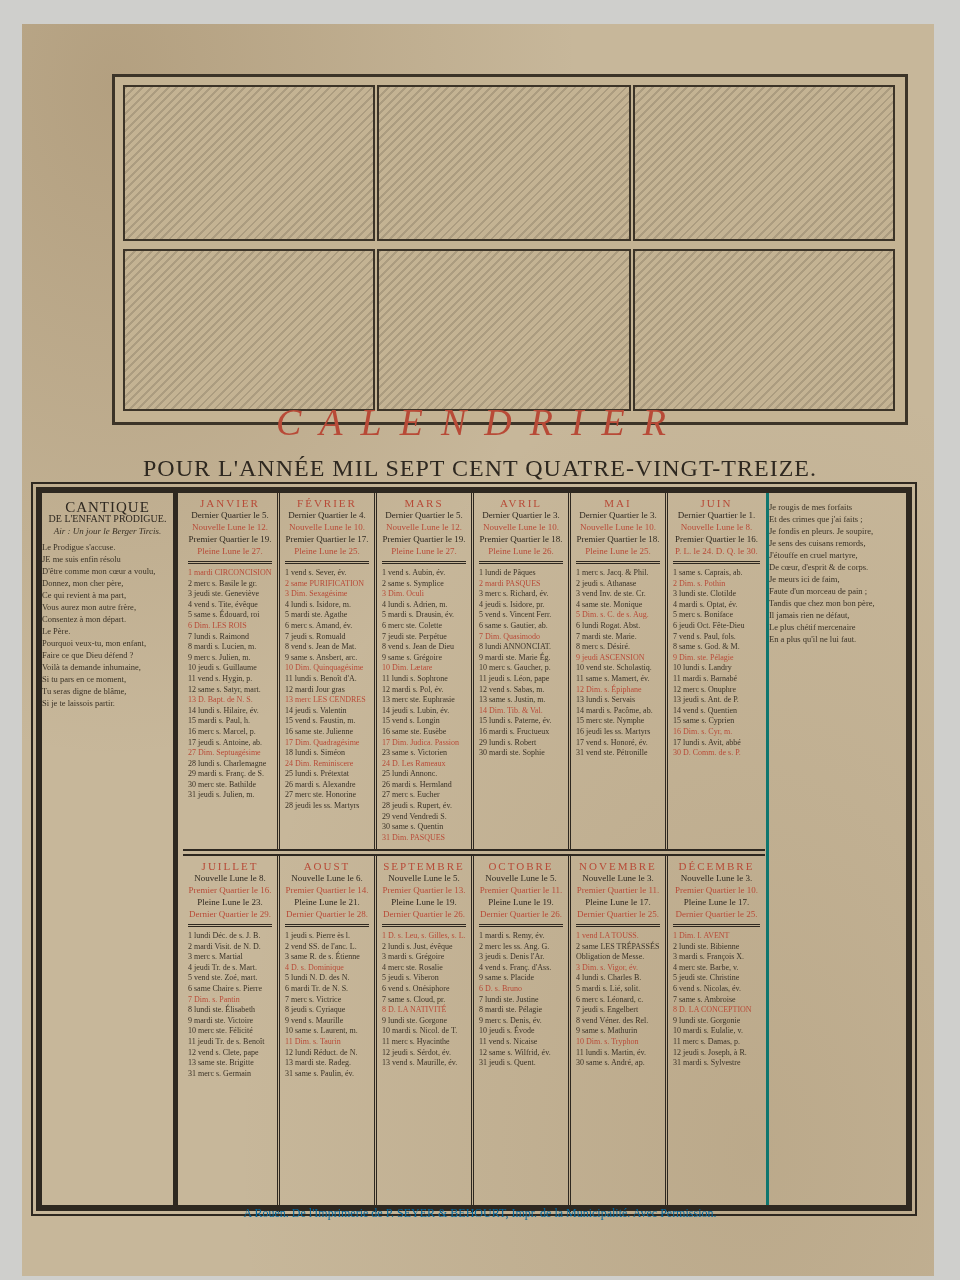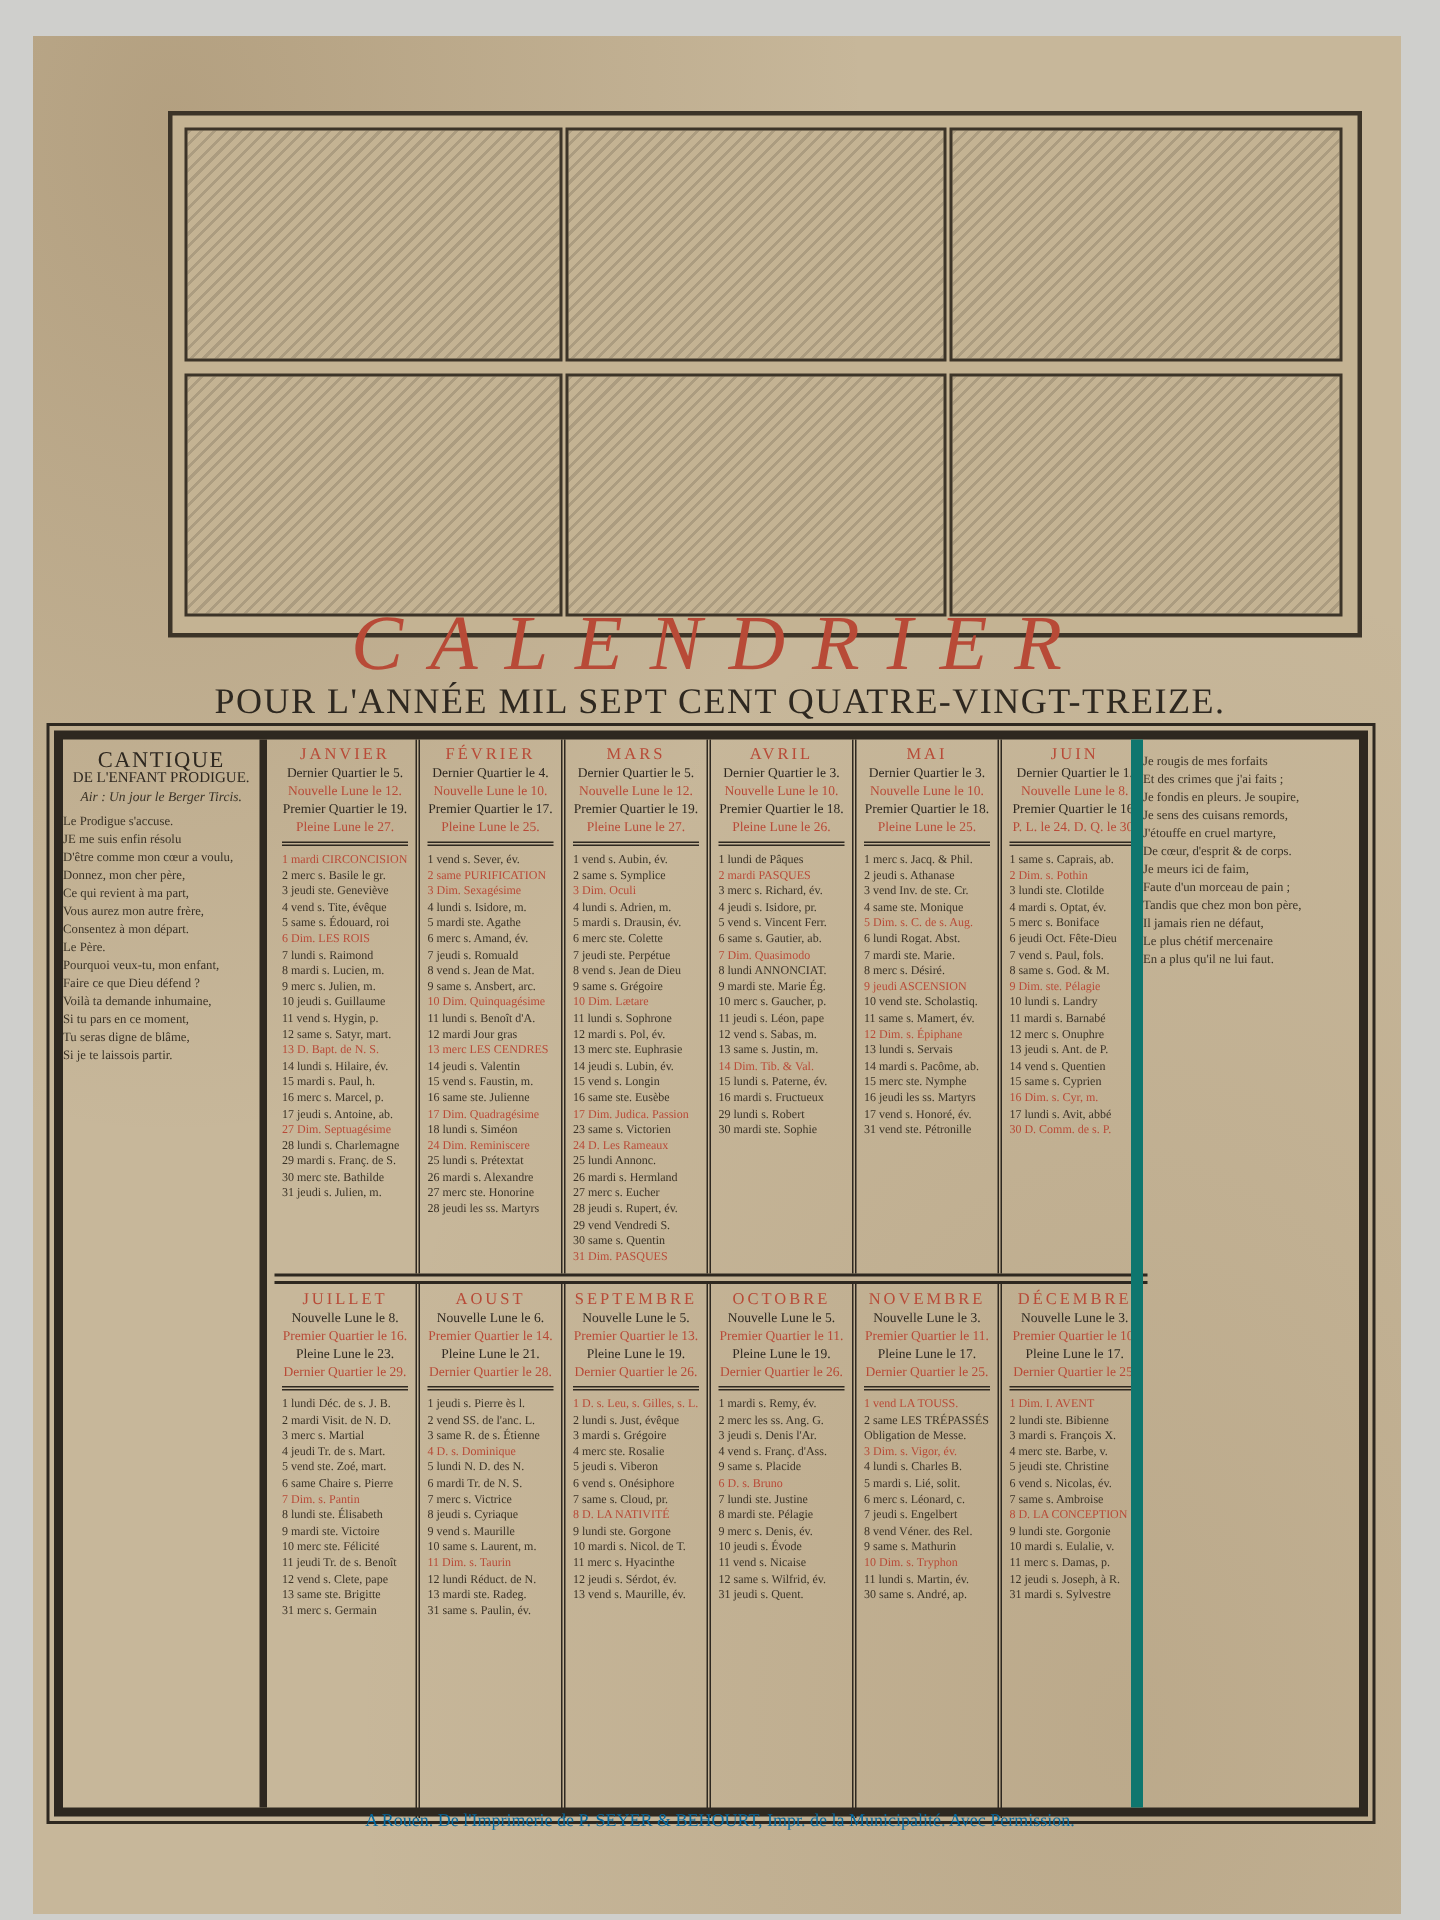--- a/index.html
+++ b/index.html
@@ -5,26 +5,26 @@
   html,body{margin:0;padding:0;}
   body{width:960px;height:1280px;background:#cfcfcc;position:relative;overflow:hidden;font-family:"Liberation Serif","DejaVu Serif",serif;}
   .sheet{position:absolute;left:22px;top:24px;width:912px;height:1252px;background:#c7b79a;
     background-image:radial-gradient(ellipse at 10% 5%, rgba(120,90,50,.25), transparent 40%),
                      radial-gradient(ellipse at 80% 90%, rgba(120,90,50,.15), transparent 50%);}
   .woodcut{position:absolute;left:90px;top:50px;width:790px;height:345px;border:3px solid #3c3428;
     background:#c4b393;}
   .panel{position:absolute;border:2px solid #3c3428;overflow:hidden;
     background:repeating-linear-gradient(135deg, rgba(60,52,40,.18) 0 2px, transparent 2px 6px);}
   .title{position:absolute;left:0;right:0;top:400px;text-align:center;color:#b84a37;font-style:italic;
-    font-size:52px;letter-spacing:18px;font-family:"Liberation Serif",serif;}
+    font-size:38px;letter-spacing:18px;font-family:"Liberation Serif",serif;}
   .subtitle{position:absolute;left:0;right:0;top:455px;text-align:center;color:#2e2820;font-size:24px;letter-spacing:1px;}
   .frame{position:absolute;left:36px;top:487px;width:864px;height:712px;border:6px solid #2e2820;outline:2px solid #2e2820;outline-offset:3px;}
   .col-text{position:absolute;top:0;bottom:0;width:136px;font-size:8.5px;line-height:12px;color:#3a3226;padding:8px 0;box-sizing:border-box;overflow:hidden;}
   .col-left{left:0;border-right:5px solid #2e2820;}
-  .col-right{right:16px;border-left:8px solid #0f766e;}
+  .col-right{right:4px;border-left:3px solid #0f766e;}
   .cantique-title{font-size:15px;text-align:center;letter-spacing:1px;color:#2e2820;}
   .cantique-sub{font-size:10px;text-align:center;color:#2e2820;}
   .cantique-air{font-size:9px;font-style:italic;text-align:center;margin-bottom:4px;}
   .verse{white-space:pre-line;}
   .months{position:absolute;left:141px;right:141px;top:0;bottom:0;}
   .half{position:absolute;left:0;right:0;height:50%;font-family:Liberation Serif, serif;}
   .half.bottom{top:50%;border-top:7px double #2e2820;}
   .month{position:absolute;top:0;bottom:0;width:16.666%;box-sizing:border-box;border-right:3px double #2e2820;padding:4px 5px;overflow:hidden;}
   .month:last-child{border-right:none;}
   .mname{color:#b84a37;text-align:center;font-size:11px;letter-spacing:2px;}

